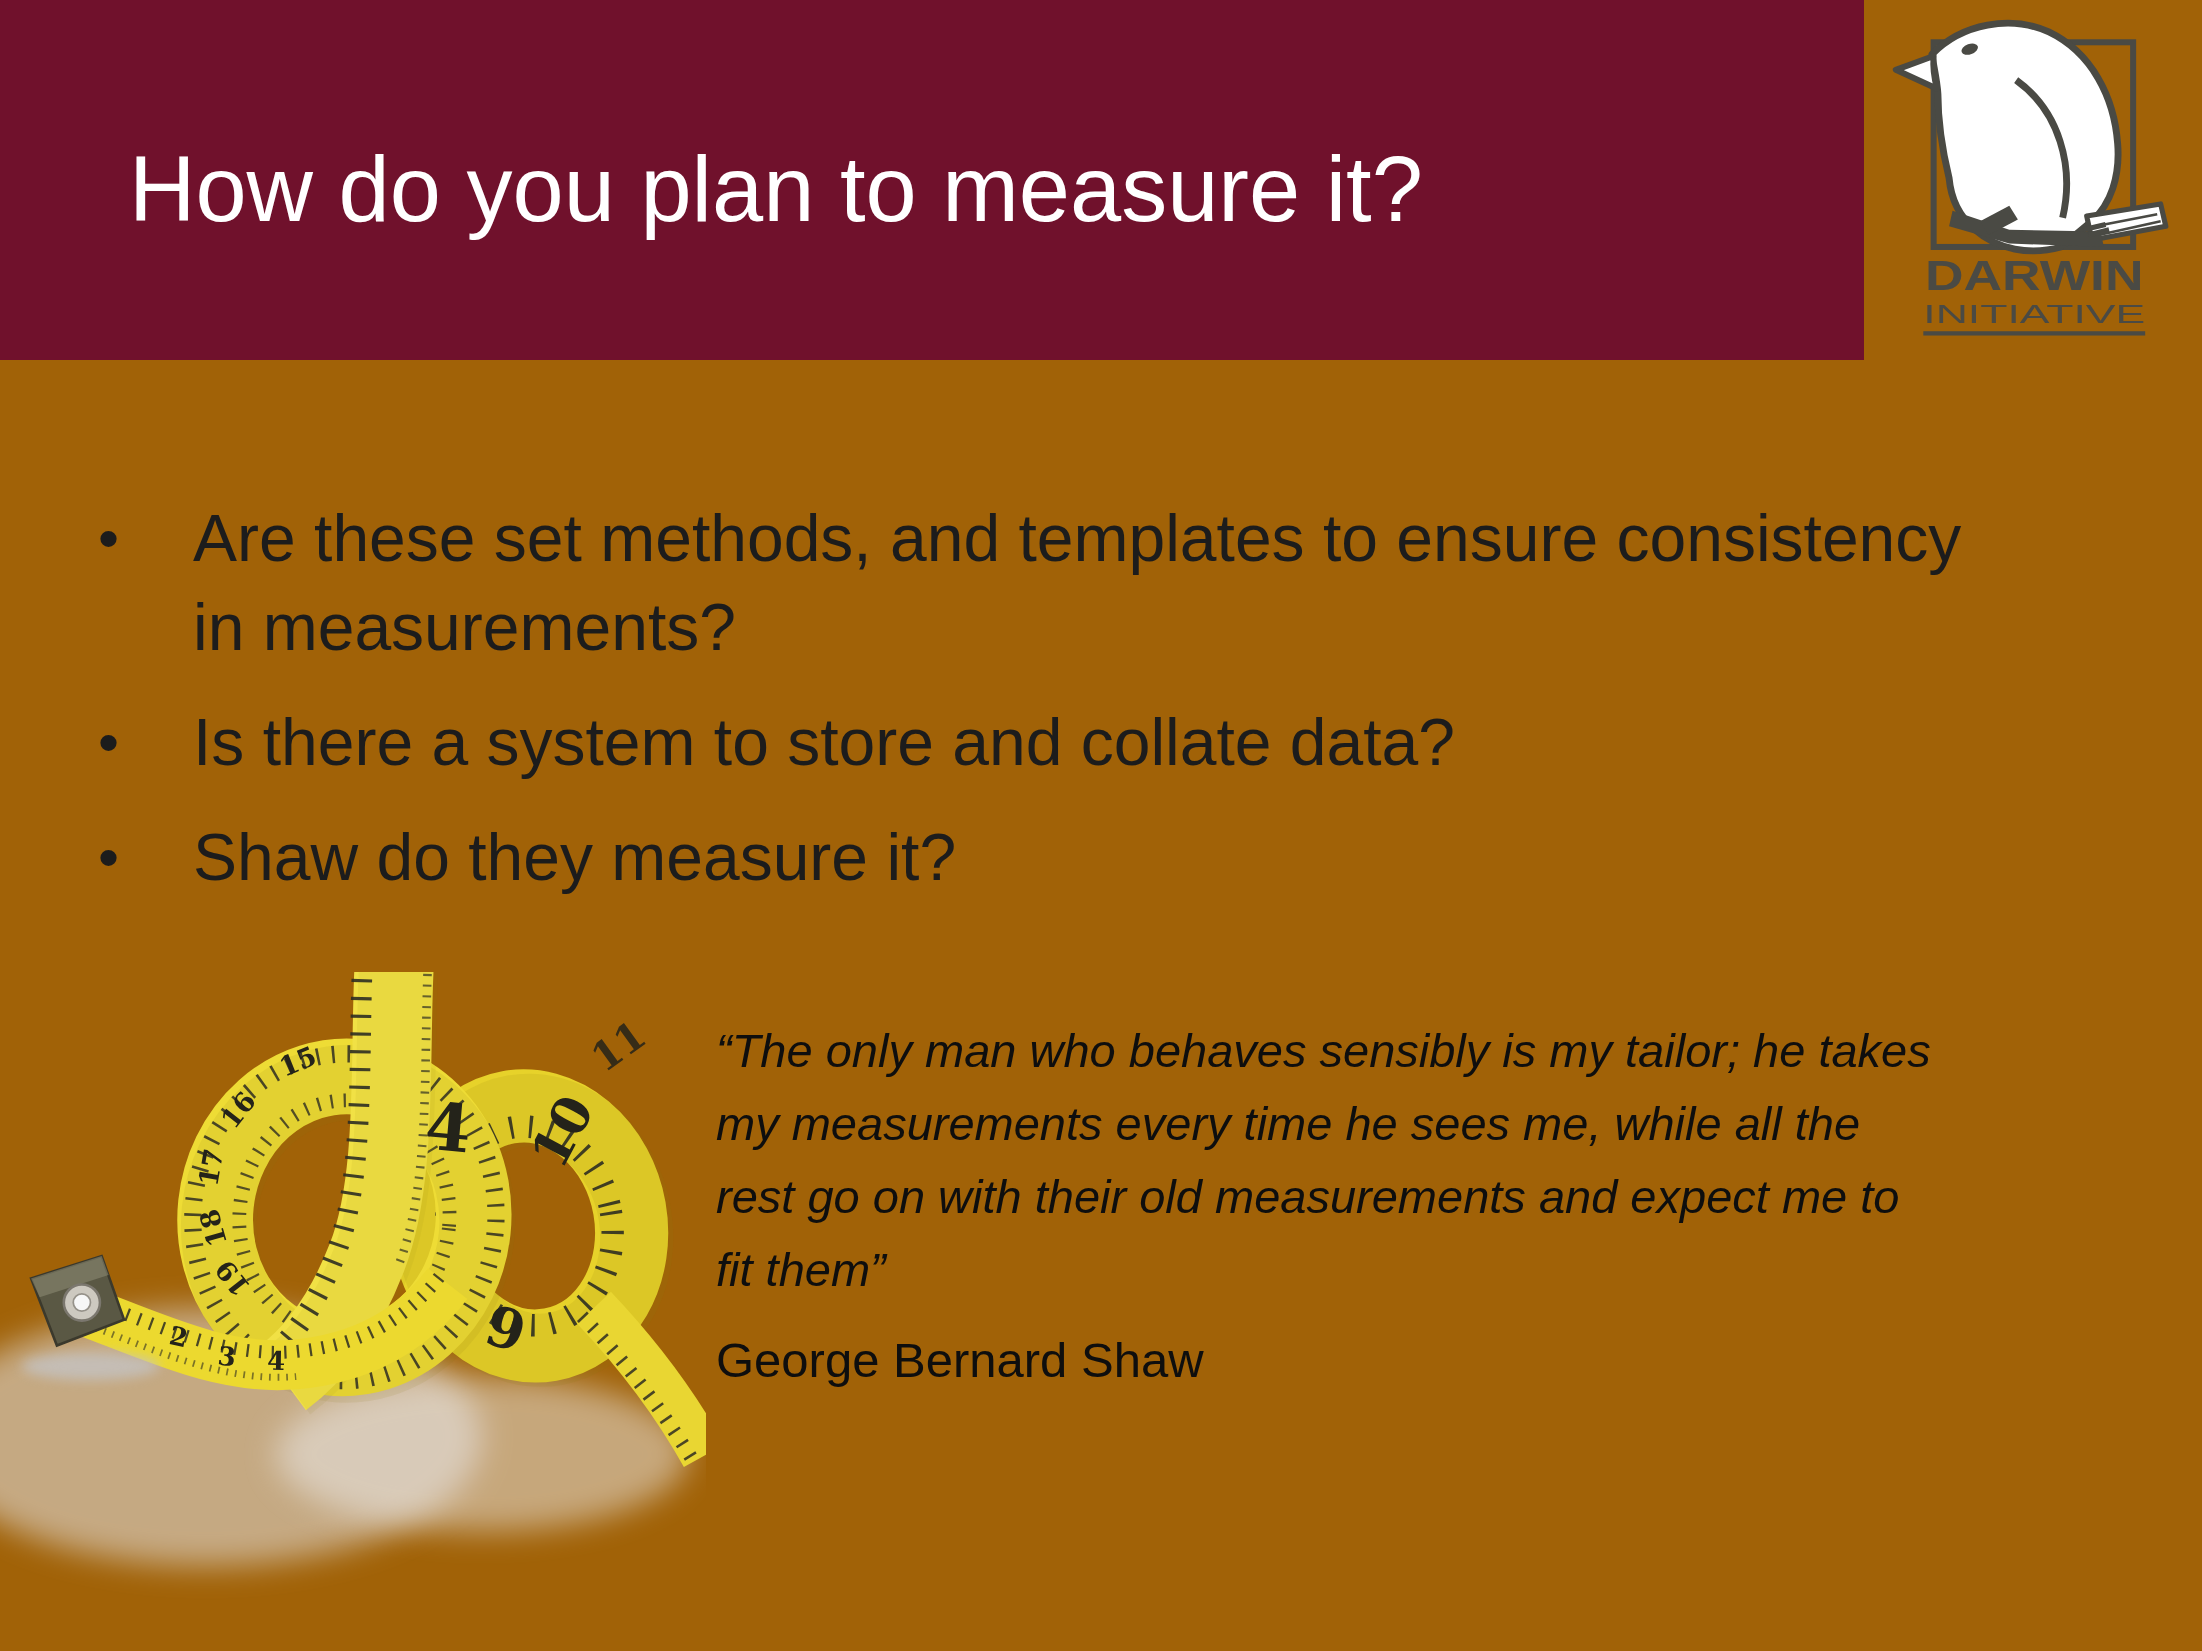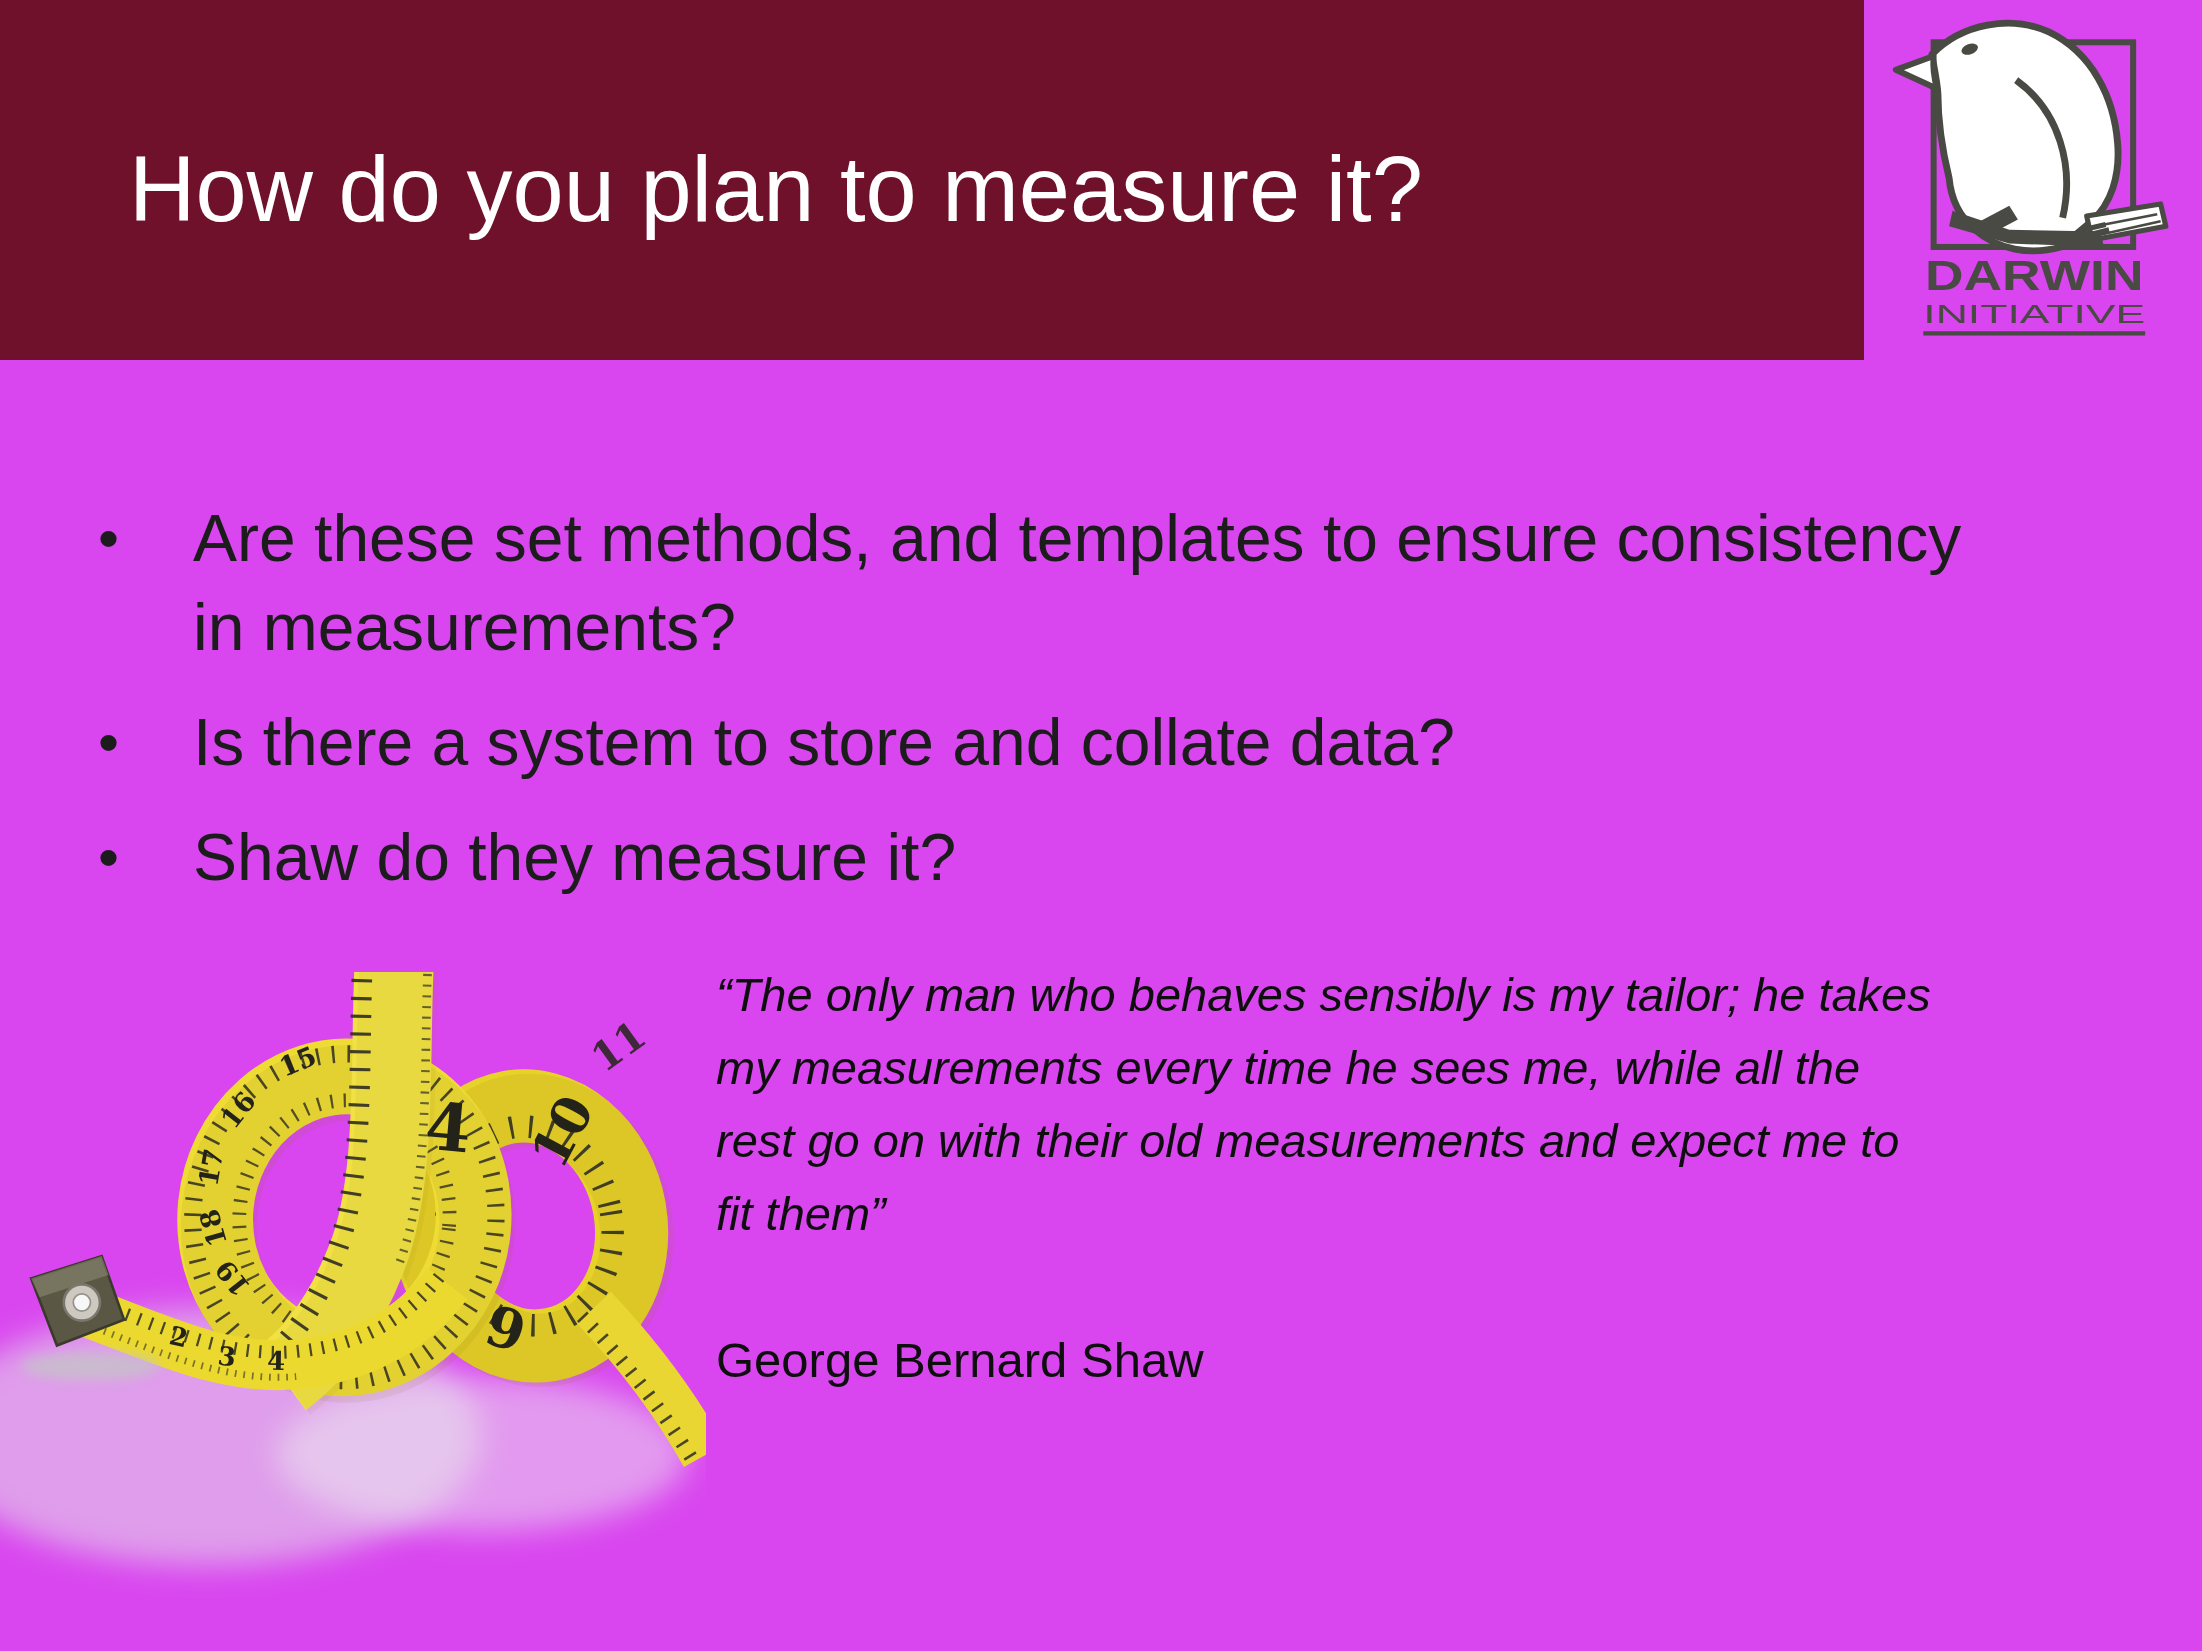--- a/index.html
+++ b/index.html
@@ -1,34 +1,34 @@
 <!DOCTYPE html>
 <html style="font-size:13.8px"><head>
 <meta charset="utf-8">
 <style>
   html,body{margin:0;padding:0;background:#ffffff;}
   .slide{
-    position:relative;width:2203px;height:1652px;background:#d946ef;overflow:hidden;
+    position:relative;width:2203px;height:1652px;background:#a16207;overflow:hidden;
     font-family:"Liberation Sans",sans-serif;color:#1f1f1f;
   }
   .band{position:absolute;left:0;top:0;width:1864px;height:360px;background:#70112C;}
   .title{
     position:absolute;left:129px;top:139px;width:1686px;
     font-size:92px;line-height:1.1;font-weight:400;color:#ffffff;letter-spacing:0px;
   }
   .logo{position:absolute;left:1880px;top:1px;width:293px;height:344px;}
   .logo svg{width:100%;height:100%;}
   .bullets{
     position:absolute;left:82px;top:478px;width:2039px;margin:16px;padding:0;list-style:none;
     font-size:66px;line-height:89px;color:#1c1c1c;
   }
   .bullets li{position:relative;padding-left:95px;margin:0 0 26px 0;}
   .bullets li::before{content:"\2022";position:absolute;left:0;top:0;font-size:60px;}
   .quote{
-    position:absolute;left:716px;top:958px;width:1473px;
+    position:absolute;left:716px;top:1014px;width:1473px;
     font-style:italic;font-size:47px;line-height:73px;color:#0e0e0e;font-weight:400;
   }
   .attribution{
     position:absolute;left:716px;top:1332px;width:1430px;text-align:left;
     font-size:49px;color:#0e0e0e;
   }
   .tape{position:absolute;left:0;top:972px;width:706px;height:680px;}
   .tape svg{width:100%;height:100%;}
   .tape text{font-family:"DejaVu Serif",serif;font-weight:bold;fill:#24231a;}
   .logo text{font-family:"Liberation Sans",sans-serif;}

